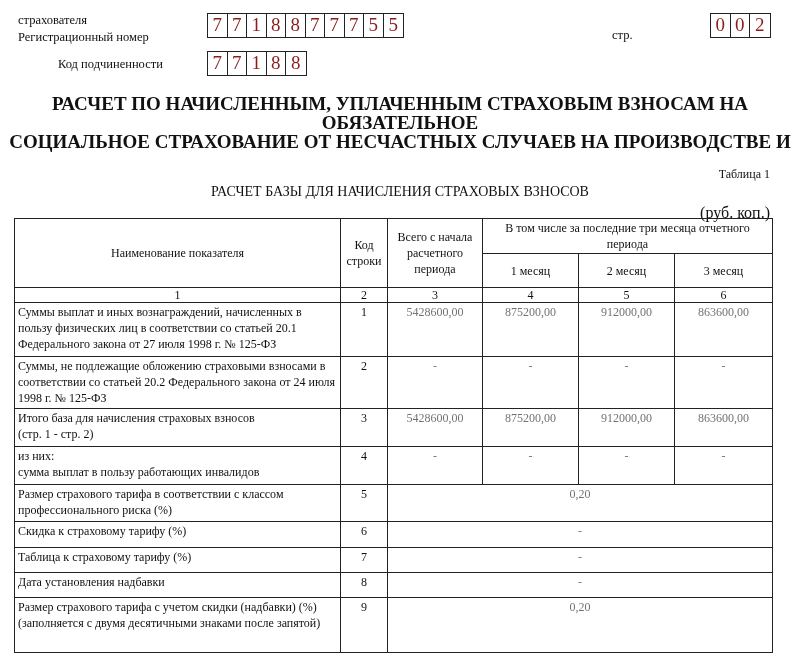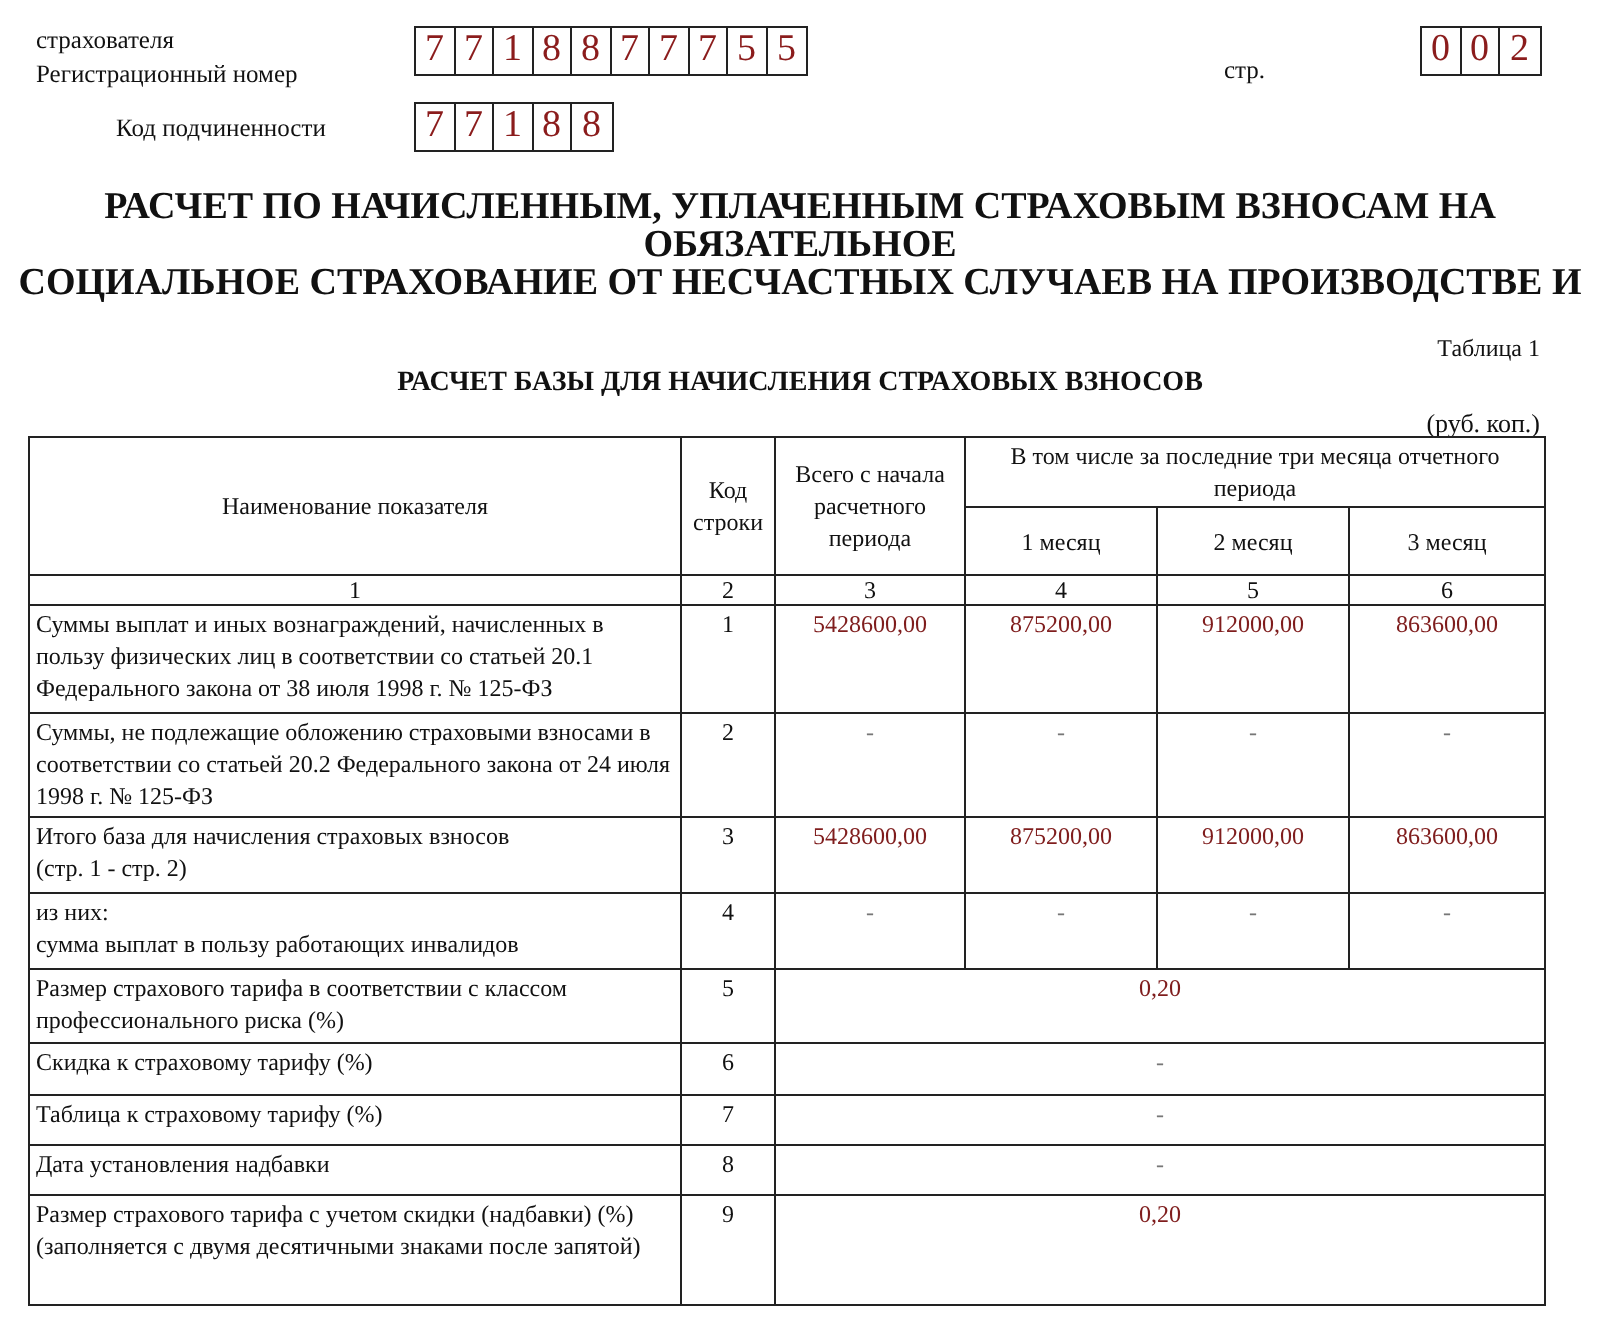--- a/index.html
+++ b/index.html
@@ -6,28 +6,28 @@
   body { width:800px; height:669px; position:relative; overflow:hidden;
          font-family:"Liberation Serif","DejaVu Serif",serif; color:#111; }
   .abs { position:absolute; }
   .lbl { font-size:12.5px; line-height:17px; }
   .cells { display:flex; border:1.5px solid #222; height:25px; box-sizing:border-box; }
   .cell { width:19.5px; border-right:1.5px solid #222; box-sizing:border-box;
           display:flex; align-items:flex-end; justify-content:center;
           color:#8b1c1c; font-size:19px; line-height:22px; padding-bottom:1px; }
   .cell:last-child { border-right:none; }
   .title { left:0; width:800px; text-align:center; font-weight:bold; font-size:19px; line-height:19px; }
-  .sub { left:0; width:800px; text-align:center; font-weight:bold; font-size:14px; }
+  .sub { left:0; width:800px; text-align:center; font-weight:normal; font-size:14px; }
   table { position:absolute; left:14px; top:218px; border-collapse:collapse; table-layout:fixed; }
   td, th { border:1.6px solid #222; font-weight:normal; font-size:12px; line-height:16px;
            vertical-align:top; padding:1px 3px; box-sizing:border-box; }
   th { text-align:center; vertical-align:middle; }
   td.name { text-align:left; }
   td.c { text-align:center; }
-  .val { color:#7f1d1d; }
+  .val { color:#737373; }
   .dash { color:#777; }
   .numrow td { text-align:center; padding:0; line-height:14px; vertical-align:middle; }
 </style>
 </head>
 <body>
 
 <div class="abs lbl" style="left:18px;top:12px;">
   <div>страхователя</div>
   <div>Регистрационный номер</div>
 </div>
@@ -60,21 +60,21 @@
   <div class="cell">8</div>
 </div>
 
 <div class="abs title" style="top:94px;">
   <div>РАСЧЕТ ПО НАЧИСЛЕННЫМ, УПЛАЧЕННЫМ СТРАХОВЫМ ВЗНОСАМ НА ОБЯЗАТЕЛЬНОЕ</div>
   <div>СОЦИАЛЬНОЕ СТРАХОВАНИЕ ОТ НЕСЧАСТНЫХ СЛУЧАЕВ НА ПРОИЗВОДСТВЕ И</div>
 </div>
 
 <div class="abs" style="right:30px;top:167px;font-size:12px;">Таблица 1</div>
 <div class="abs sub" style="top:184px;">РАСЧЕТ БАЗЫ ДЛЯ НАЧИСЛЕНИЯ СТРАХОВЫХ ВЗНОСОВ</div>
-<div class="abs" style="right:30px;top:204px;font-size:13px;">(руб. коп.)</div>
+<div class="abs" style="right:30px;top:204px;font-size:16px;">(руб. коп.)</div>
 
 <table>
   <colgroup>
     <col style="width:326px">
       <col style="width:47px">
       <col style="width:95px">
     <col style="width:96px">
       <col style="width:96px">
       <col style="width:98px">
   </colgroup>
@@ -93,21 +93,21 @@
   <tr class="numrow" style="height:15px">
     <td>1</td>
     <td>2</td>
     <td>3</td>
     <td>4</td>
     <td>5</td>
     <td>6</td>
   </tr>
 
   <tr style="height:54px">
-    <td class="name">Суммы выплат и иных вознаграждений, начисленных в пользу физических лиц в соответствии со статьей 20.1 Федерального закона от 38 июля 1998 г. № 125-ФЗ</td>
+    <td class="name">Суммы выплат и иных вознаграждений, начисленных в пользу физических лиц в соответствии со статьей 20.1 Федерального закона от 27 июля 1998 г. № 125-ФЗ</td>
     <td class="c">1</td>
     <td class="c val">5428600,00</td>
     <td class="c val">875200,00</td>
     <td class="c val">912000,00</td>
     <td class="c val">863600,00</td>
   </tr>
 
   <tr style="height:52px">
     <td class="name">Суммы, не подлежащие обложению страховыми взносами в соответствии со статьей 20.2 Федерального закона от 24 июля 1998 г. № 125-ФЗ</td>
     <td class="c">2</td>

